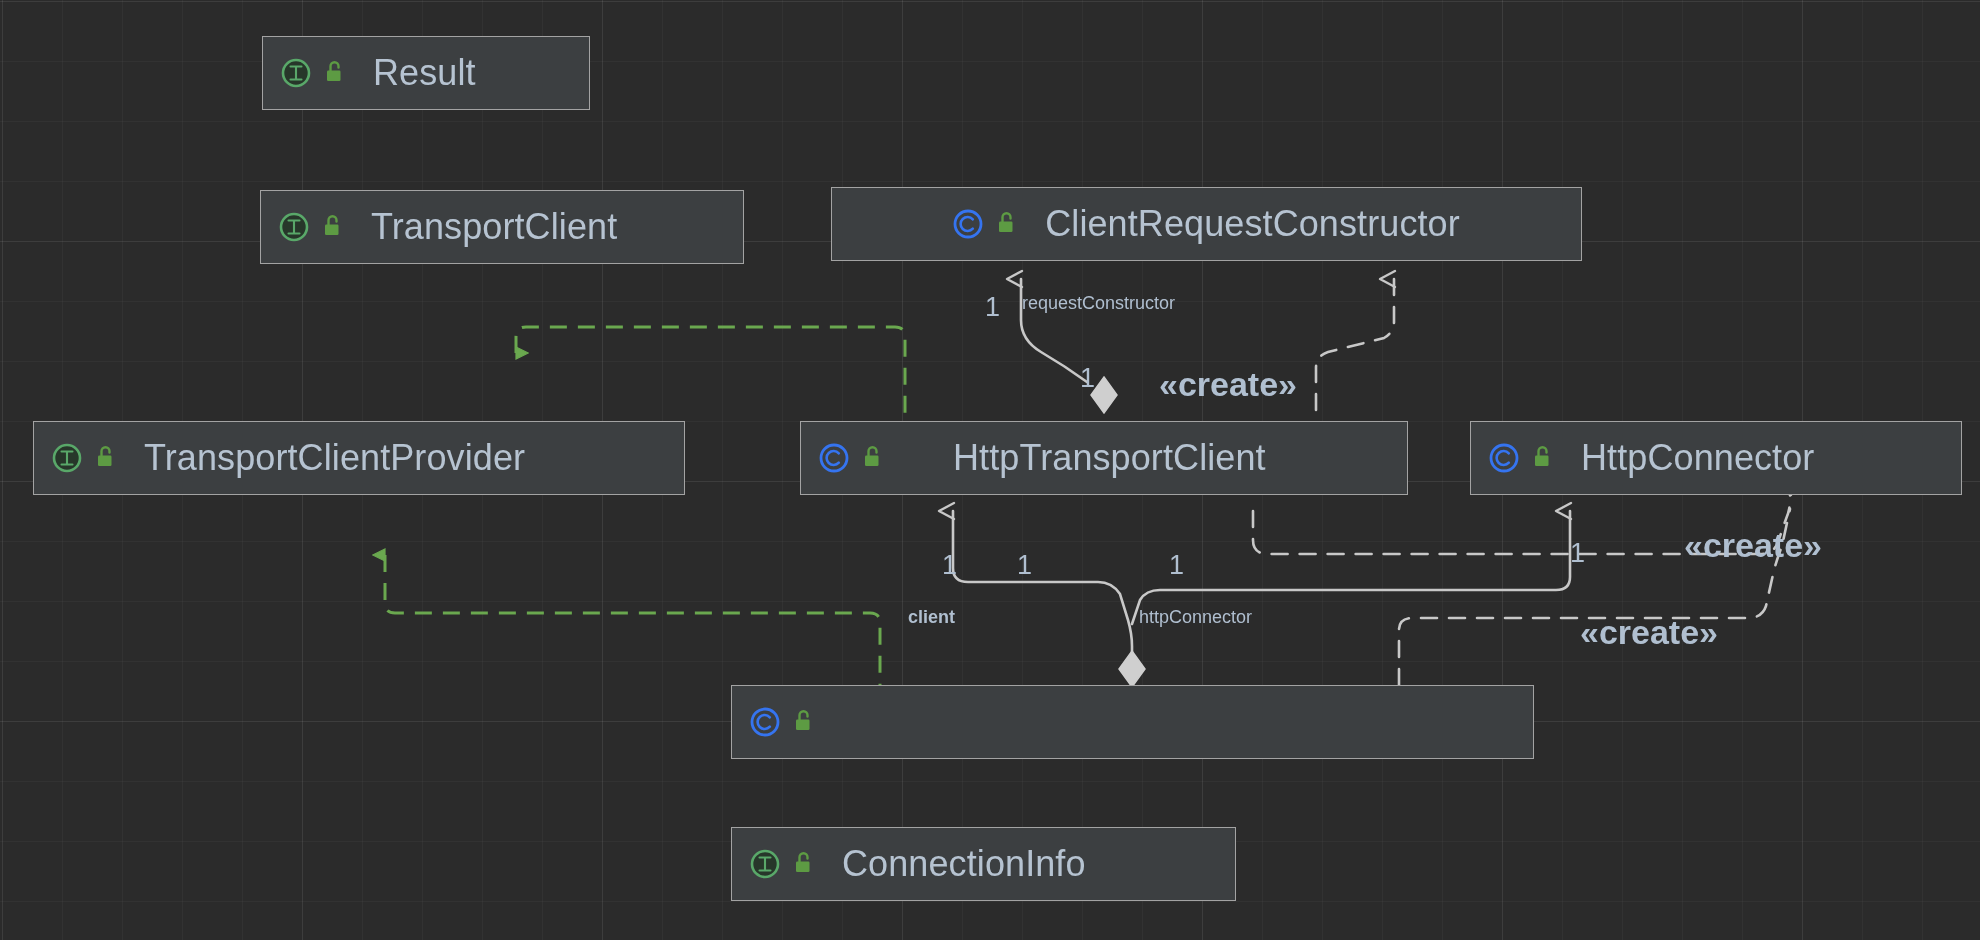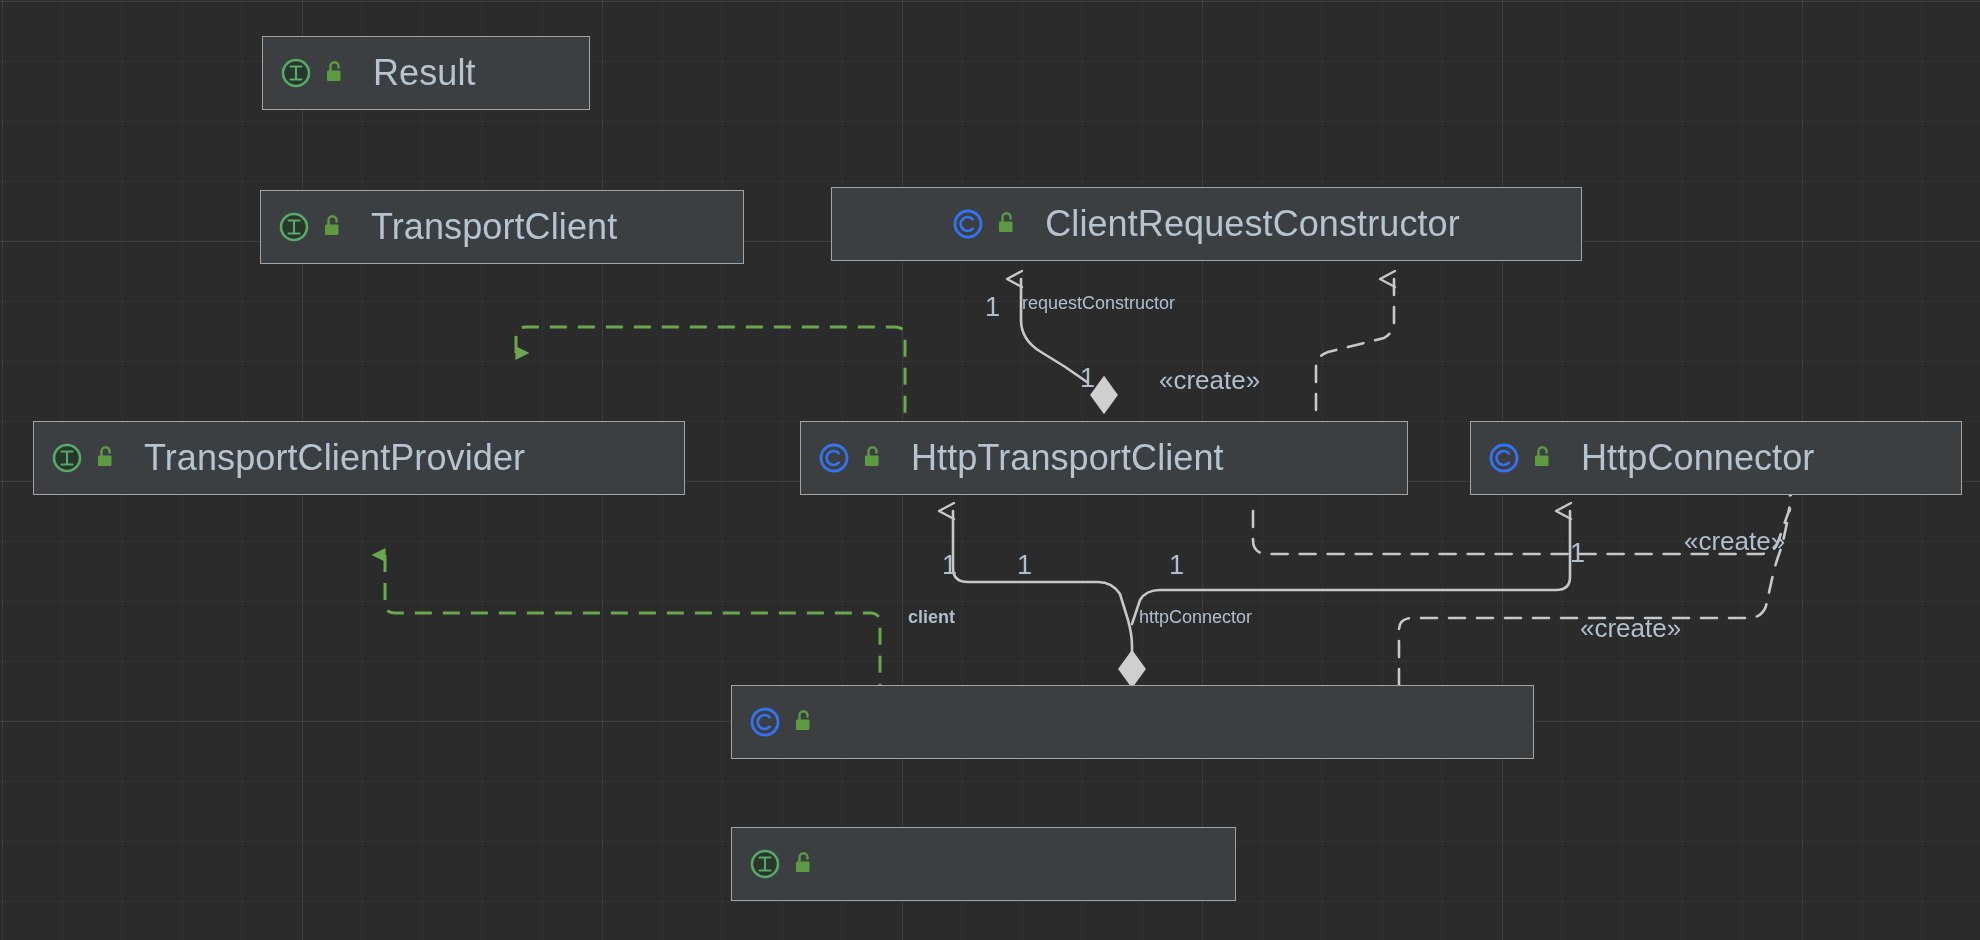--- a/index.html
+++ b/index.html
@@ -69,21 +69,21 @@
   
   .elabel {
     position: absolute;
     color: #b0bfd0;
     font-size: 18px;
     line-height: 1;
     white-space: nowrap;
     user-select: none;
   }
   .elabel.mult { font-size: 27px; }
-  .elabel.stereo { font-size: 26px; }
+  .elabel.stereo { font-size: 34px; font-weight: bold; }
 </style>
 </head>
 <body>
 
 <div id="canvas">
 
   <svg id="edges" viewBox="0 0 1980 940" width="1980" height="940" xmlns="http://www.w3.org/2000/svg">
     <defs>
 
       <marker id="mk-realize" viewBox="0 0 14 14" refX="7" refY="13" markerWidth="14" markerHeight="14" orient="auto-start-reverse" markerUnits="userSpaceOnUse">
@@ -177,21 +177,21 @@
             <circle cx="17" cy="17" r="13" fill="#27372a" stroke="#59a869" stroke-width="2.6"></circle>
             <path d="M 11.5 10.5 H 22.5 M 17 10.5 V 23.5 M 11.5 23.5 H 22.5" stroke="#59a869" stroke-width="2.1" fill="none" stroke-linecap="round"></path>
           </svg>
           <svg class="lock-icon" width="24" height="28" viewBox="0 0 24 28" xmlns="http://www.w3.org/2000/svg">
             <path d="M 7.5 11.5 V 7.2 A 4.0 4.0 0 0 1 15.5 7.2 V 8.6" fill="none" stroke="#5d9b43" stroke-width="2.4" stroke-linecap="round"></path>
             <rect x="4" y="11.5" width="13.5" height="10.5" rx="1.2" fill="#5d9b43"></rect>
           </svg>
         </div>
         <span class="title" style="color: rgb(182, 195, 209);">TransportClientProvider</span>
       </div>
-      <div class="node" style="left: 800px; top: 421px; width: 608px; background: rgb(60, 63, 65); border-color: rgb(163, 163, 163);">
+      <div class="node" style="left: 800px; top: 421px; width: 608px; background: rgb(60, 63, 65); border-color: rgb(163, 163, 163); gap: 42px;">
         <div class="icons">
           <svg class="type-icon" width="34" height="34" viewBox="0 0 34 34" xmlns="http://www.w3.org/2000/svg">
             <circle cx="17" cy="17" r="13" fill="none" stroke="#3574f0" stroke-width="2.8"></circle>
             <path d="M 21.8 12.3 A 7 7 0 1 0 21.8 21.7" fill="none" stroke="#3574f0" stroke-width="2.6" stroke-linecap="round"></path>
           </svg>
           <svg class="lock-icon" width="24" height="28" viewBox="0 0 24 28" xmlns="http://www.w3.org/2000/svg">
             <path d="M 7.5 11.5 V 7.2 A 4.0 4.0 0 0 1 15.5 7.2 V 8.6" fill="none" stroke="#5d9b43" stroke-width="2.4" stroke-linecap="round"></path>
             <rect x="4" y="11.5" width="13.5" height="10.5" rx="1.2" fill="#5d9b43"></rect>
           </svg>
         </div>
@@ -226,20 +226,21 @@
         <div class="icons">
           <svg class="type-icon" width="34" height="34" viewBox="0 0 34 34" xmlns="http://www.w3.org/2000/svg">
             <circle cx="17" cy="17" r="13" fill="#27372a" stroke="#59a869" stroke-width="2.6"></circle>
             <path d="M 11.5 10.5 H 22.5 M 17 10.5 V 23.5 M 11.5 23.5 H 22.5" stroke="#59a869" stroke-width="2.1" fill="none" stroke-linecap="round"></path>
           </svg>
           <svg class="lock-icon" width="24" height="28" viewBox="0 0 24 28" xmlns="http://www.w3.org/2000/svg">
             <path d="M 7.5 11.5 V 7.2 A 4.0 4.0 0 0 1 15.5 7.2 V 8.6" fill="none" stroke="#5d9b43" stroke-width="2.4" stroke-linecap="round"></path>
             <rect x="4" y="11.5" width="13.5" height="10.5" rx="1.2" fill="#5d9b43"></rect>
           </svg>
         </div>
+        <span class="title" style="color: rgb(182, 195, 209);">ConnectionInfo</span>
       </div>
     </div>
 
   <div id="labels-layer">
       <span class="elabel mult" style="left: 985px; top: 294px;">1</span>
       <span class="elabel" style="left: 1022px; top: 294px;">requestConstructor</span>
       <span class="elabel mult" style="left: 1080px; top: 365px;">1</span>
       <span class="elabel stereo" style="left: 1159px; top: 367px;">«create»</span>
       <span class="elabel mult" style="left: 942px; top: 552px;">1</span>
       <span class="elabel mult" style="left: 1017px; top: 552px;">1</span>

